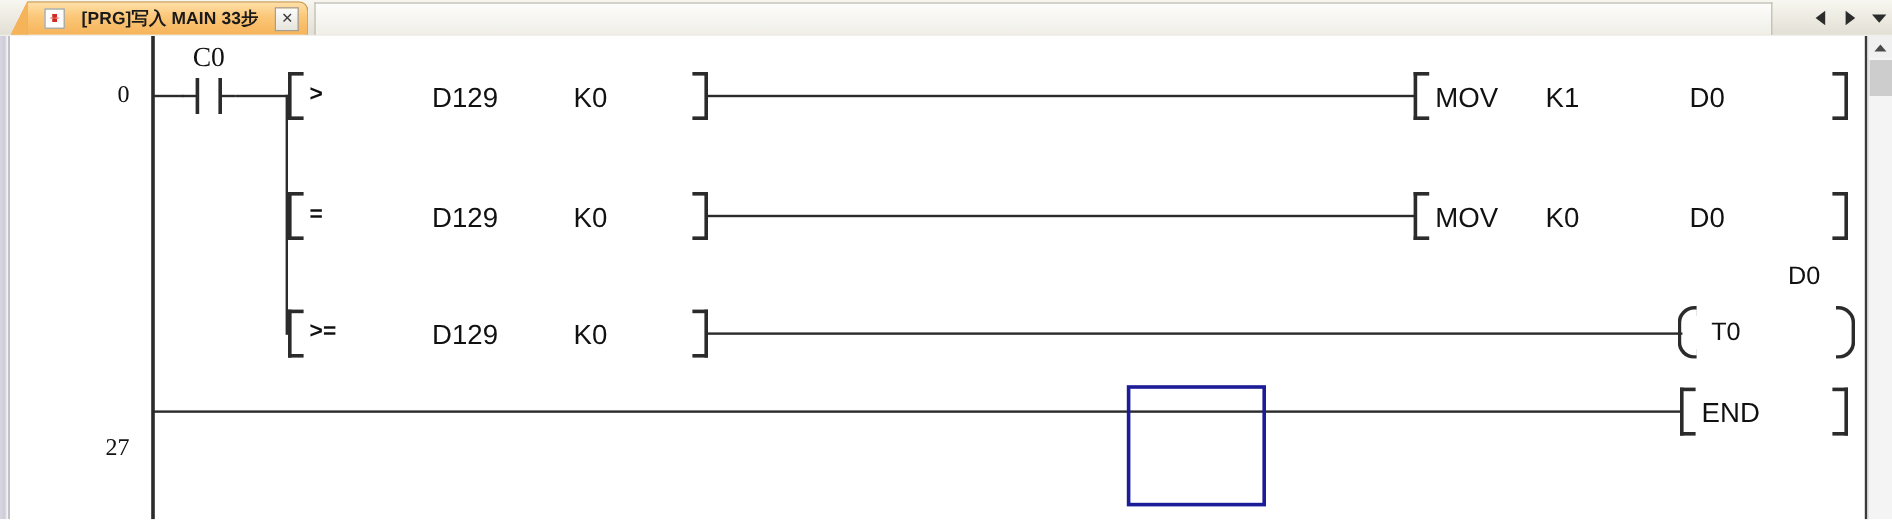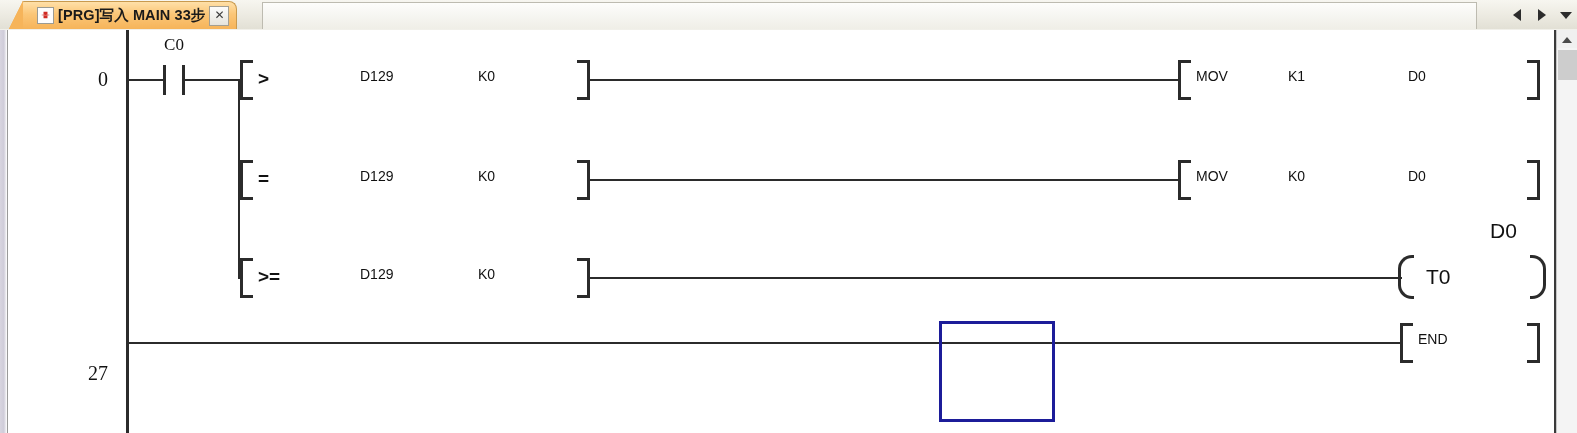--- a/index.html
+++ b/index.html
@@ -30,21 +30,21 @@
     width: 1577px; height: 29px;
     background: linear-gradient(to bottom, #f7f6f0 0%, #eceae1 55%, #e2e0d5 100%);
   }
   #tab-active {
     position: absolute;
     left: 22px; top: 1px;
     height: 28px;
     padding: 0 7px 0 14px;
     display: flex;
     align-items: center;
-    gap: 4px;
+    gap: 14px;
     background: linear-gradient(to bottom, #ffe0a8 0%, #fbc677 45%, #f6b45a 100%);
     border: 1px solid #c99a4e;
     border-bottom: none;
     border-radius: 2px 8px 0 0;
     box-sizing: border-box;
   }
   #tab-active::before {
     content: "";
     position: absolute;
     left: -14px; bottom: 0;
@@ -179,21 +179,21 @@
     position: absolute;
     top: 0; width: 3px; height: 30px;
     background: #2b2b2b;
   }
   .contact .bar.l { left: 11px; }
   .contact .bar.r { left: 30px; }
   .contact-label {
     position: absolute;
     top: -30px; left: 50%;
     transform: translateX(-50%);
-    font-size: 17px;
+    font-size: 23px;
     font-family: "Liberation Serif", serif;
     color: #111111;
     white-space: nowrap;
   }
 
   
   .brk {
     position: absolute;
     width: 13px; height: 40px;
   }
@@ -209,21 +209,21 @@
     position: absolute;
     top: 0; width: 3px; height: 40px;
     background: #2b2b2b;
   }
   .brk.open  .stem { left: 0; }
   .brk.close .stem { right: 0; }
 
   
   .cell {
     position: absolute;
-    font-size: 14px;
+    font-size: 23px;
     font-family: "Liberation Sans", sans-serif;
     color: #111111;
     white-space: nowrap;
   }
   .cell.mono-op {
     font-family: "Liberation Sans", sans-serif;
     font-weight: bold;
     font-size: 19px;
   }
 

